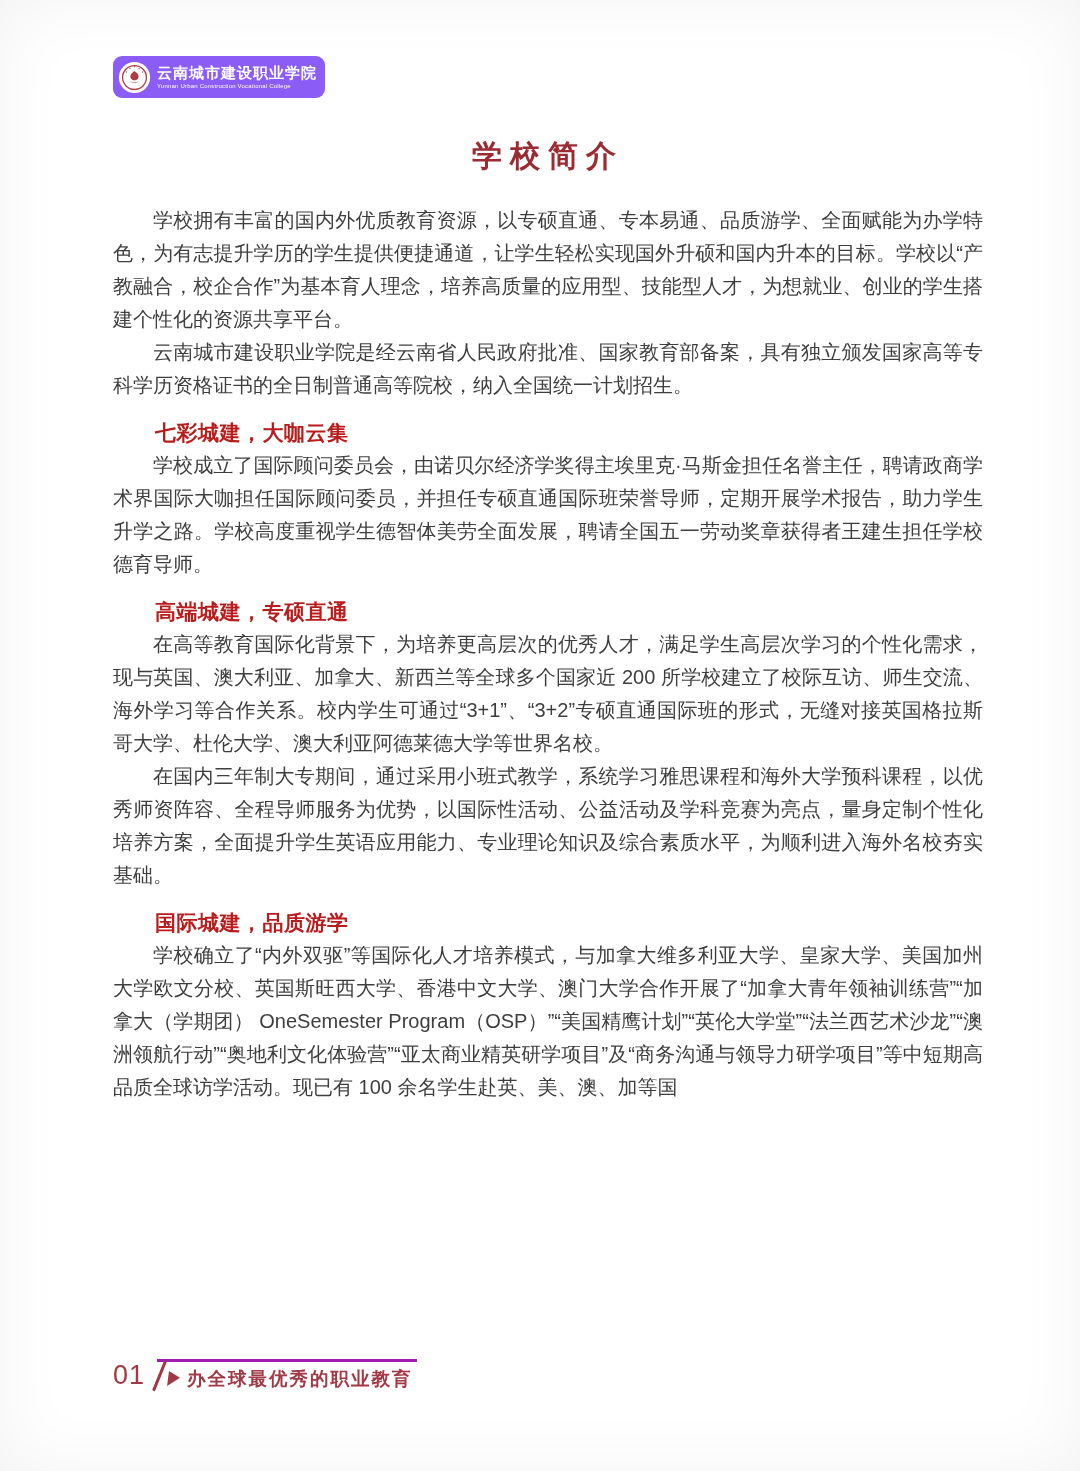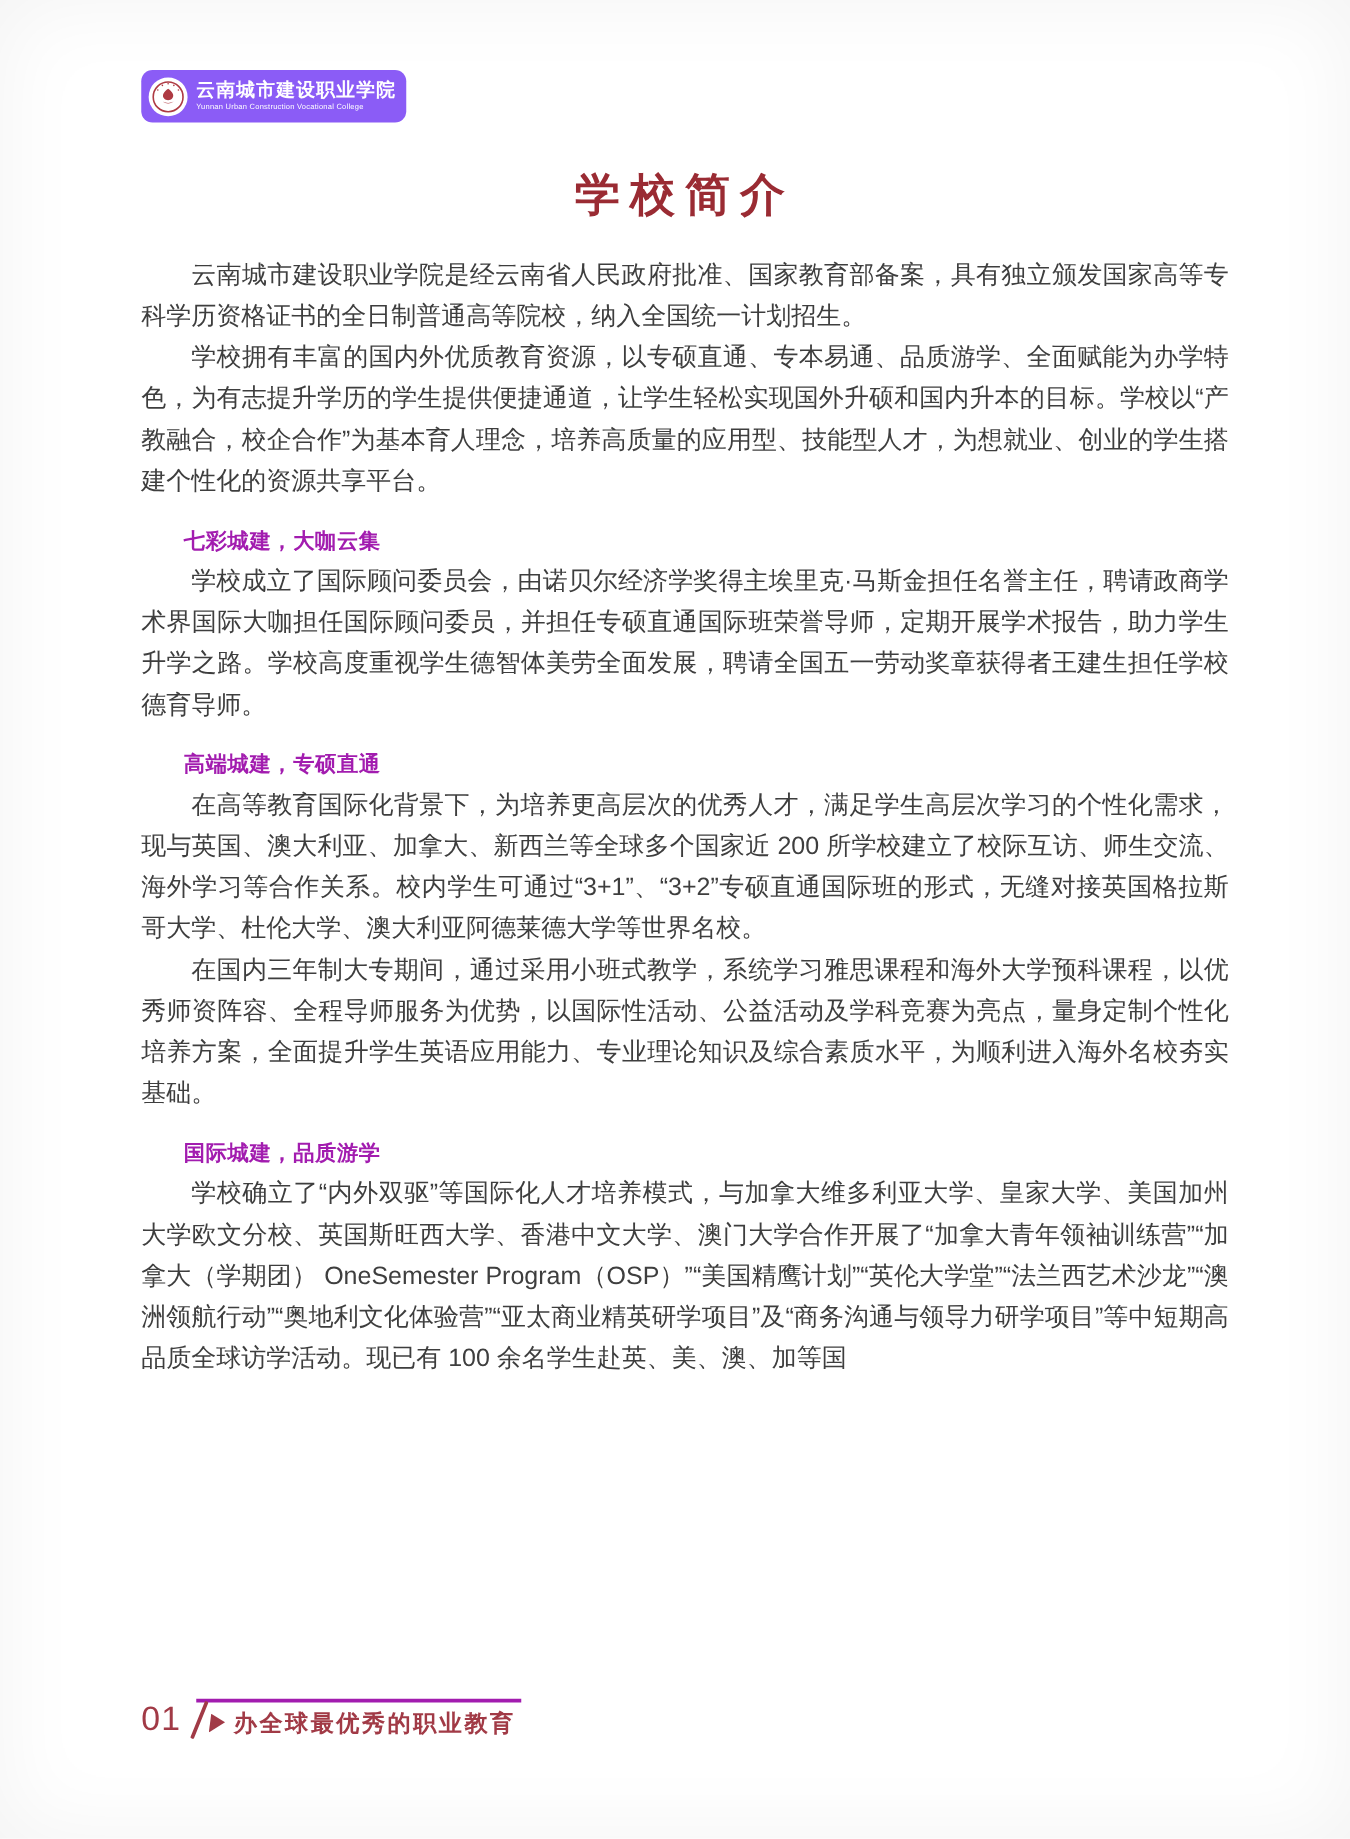--- a/index.html
+++ b/index.html
@@ -49,44 +49,44 @@
     color: #ffffff;
     font-size: 6px;
     letter-spacing: 0.2px;
     white-space: nowrap;
     margin-top: 2px;
   }
   
   .doc-title {
     margin: 36px 0 16px 0;
     text-align: center;
-    font-size: 36px;
+    font-size: 30px;
     line-height: 44px;
     font-weight: 800;
     color: #9a2b33;
     letter-spacing: 8px;
   }
   
   .doc-body {
     margin-top: 26px;
     color: #3e3e3e;
     font-size: 20px;
     line-height: 33px;
     text-align: justify;
   }
   .doc-body p {
     margin: 0;
     text-indent: 2em;
   }
   .doc-body h2 {
     margin: 14px 0 0 0;
-    font-size: 17px;
+    font-size: 21px;
     line-height: 33px;
     font-weight: 800;
-    color: #a21caf;
+    color: #b91c1c;
     text-indent: 2em;
     letter-spacing: 0.5px;
   }
   
   .footer {
     position: absolute;
     left: 113px;
     top: 1358px;
     display: flex;
     align-items: center;
@@ -147,22 +147,22 @@
     </svg>
     <span class="logo-text">
       <span class="logo-cn">云南城市建设职业学院</span>
       <span class="logo-en">Yunnan Urban Construction Vocational College</span>
     </span>
   </header>
 
   <h1 class="doc-title">学校简介</h1>
 
   <main class="doc-body">
+    <p>学校拥有丰富的国内外优质教育资源，以专硕直通、专本易通、品质游学、全面赋能为办学特色，为有志提升学历的学生提供便捷通道，让学生轻松实现国外升硕和国内升本的目标。学校以“产教融合，校企合作”为基本育人理念，培养高质量的应用型、技能型人才，为想就业、创业的学生搭建个性化的资源共享平台。</p>
     <p>云南城市建设职业学院是经云南省人民政府批准、国家教育部备案，具有独立颁发国家高等专科学历资格证书的全日制普通高等院校，纳入全国统一计划招生。</p>
-    <p>学校拥有丰富的国内外优质教育资源，以专硕直通、专本易通、品质游学、全面赋能为办学特色，为有志提升学历的学生提供便捷通道，让学生轻松实现国外升硕和国内升本的目标。学校以“产教融合，校企合作”为基本育人理念，培养高质量的应用型、技能型人才，为想就业、创业的学生搭建个性化的资源共享平台。</p>
     <h2>七彩城建，大咖云集</h2>
     <p>学校成立了国际顾问委员会，由诺贝尔经济学奖得主埃里克·马斯金担任名誉主任，聘请政商学术界国际大咖担任国际顾问委员，并担任专硕直通国际班荣誉导师，定期开展学术报告，助力学生升学之路。学校高度重视学生德智体美劳全面发展，聘请全国五一劳动奖章获得者王建生担任学校德育导师。</p>
     <h2>高端城建，专硕直通</h2>
     <p>在高等教育国际化背景下，为培养更高层次的优秀人才，满足学生高层次学习的个性化需求，现与英国、澳大利亚、加拿大、新西兰等全球多个国家近 200 所学校建立了校际互访、师生交流、海外学习等合作关系。校内学生可通过“3+1”、“3+2”专硕直通国际班的形式，无缝对接英国格拉斯哥大学、杜伦大学、澳大利亚阿德莱德大学等世界名校。</p>
     <p>在国内三年制大专期间，通过采用小班式教学，系统学习雅思课程和海外大学预科课程，以优秀师资阵容、全程导师服务为优势，以国际性活动、公益活动及学科竞赛为亮点，量身定制个性化培养方案，全面提升学生英语应用能力、专业理论知识及综合素质水平，为顺利进入海外名校夯实基础。</p>
     <h2>国际城建，品质游学</h2>
     <p>学校确立了“内外双驱”等国际化人才培养模式，与加拿大维多利亚大学、皇家大学、美国加州大学欧文分校、英国斯旺西大学、香港中文大学、澳门大学合作开展了“加拿大青年领袖训练营”“加拿大（学期团） OneSemester Program（OSP）”“美国精鹰计划”“英伦大学堂”“法兰西艺术沙龙”“澳洲领航行动”“奥地利文化体验营”“亚太商业精英研学项目”及“商务沟通与领导力研学项目”等中短期高品质全球访学活动。现已有 100 余名学生赴英、美、澳、加等国</p>
   </main>
 
   <footer class="footer">

